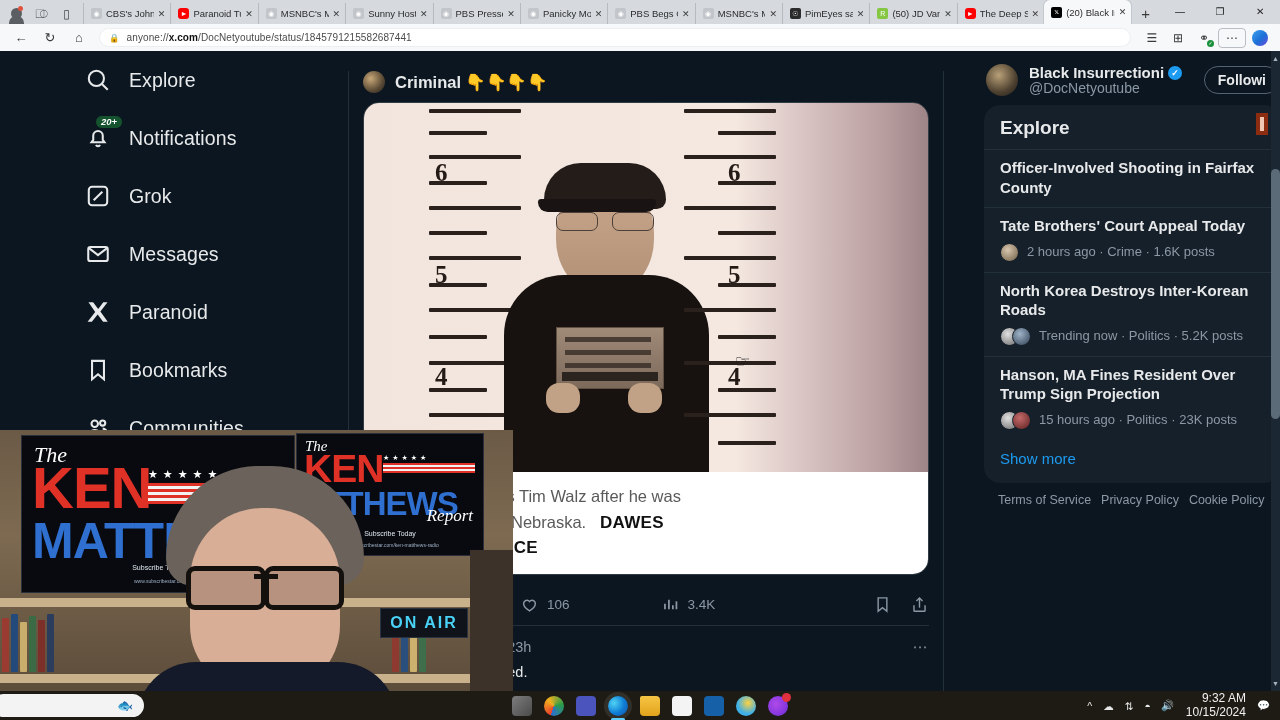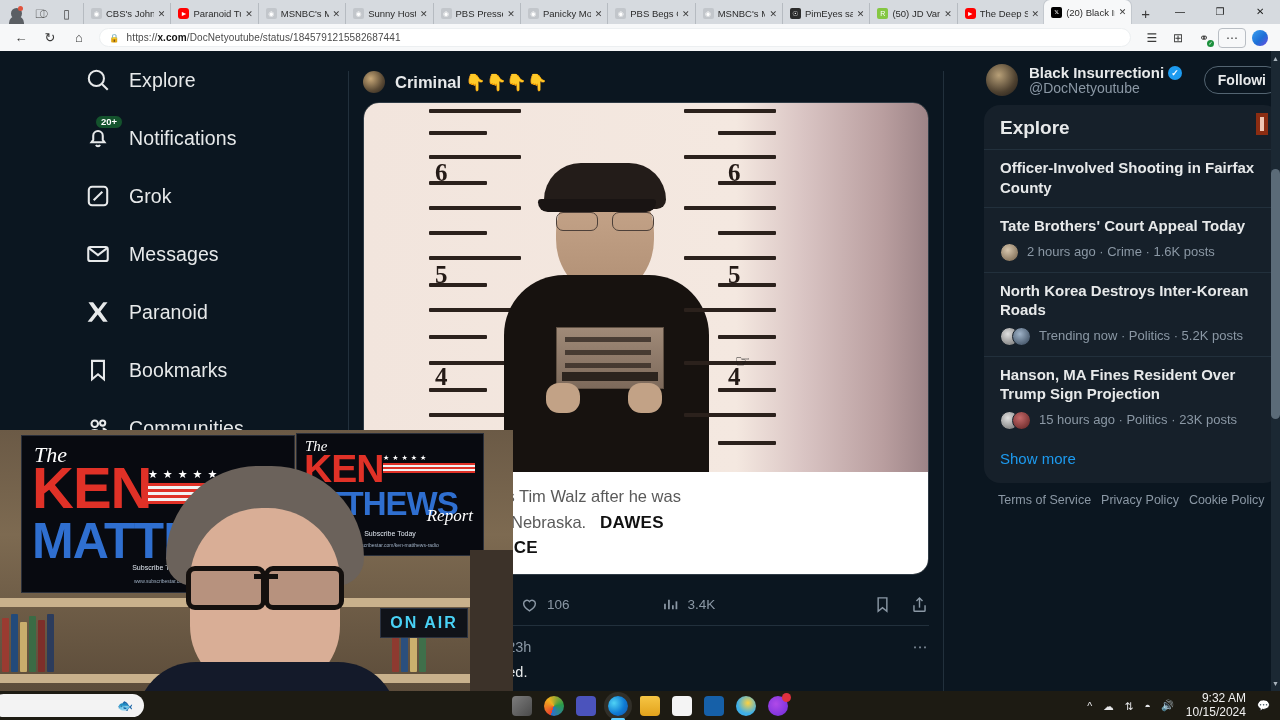--- a/index.html
+++ b/index.html
@@ -82,20 +82,21 @@
   #left-nav { position:absolute; left:82px; top:0; width:265px; padding-top:0px; }
   .nav-item { display:flex; align-items:center; gap:18px; height:58px; padding-left:2px; }
   .nav-label { font-size:19.5px; font-weight:400; color:#e7e9ea; letter-spacing:.1px; }
   .nav-icon { width:27px; height:27px; position:relative; flex:0 0 27px;
               display:flex; align-items:center; justify-content:center; }
   .nav-icon svg { width:26px; height:26px; stroke:#e7e9ea; fill:none; stroke-width:1.9; }
   .badge {
     position:absolute; left:11px; top:-10px; background:#14532d; color:#fff;
     font-size:9.5px; font-weight:700; border-radius:9px; padding:1.5px 5px; line-height:1;
     border:1.5px solid #0b1620;
+    font-style:italic;
   }
 
   
   #main-col { position:absolute; left:348px; top:0; width:596px; bottom:0; border-left:1px solid #22303c; border-right:1px solid #22303c;margin-top:20px;}
   #tweet-head { padding:0 14px; display:flex; align-items:center; gap:10px; height:22px; overflow:hidden; }
   .avatar-sm { width:22px;height:22px;border-radius:50%;flex:0 0 22px;
                background:radial-gradient(circle at 35% 35%, #c8a878, #5a4a35 60%, #23201c); }
   #tweet-head-text { font-size:16.5px; font-weight:700; color:#e7e9ea; white-space:nowrap; }
 
   #media-card {
@@ -341,21 +342,21 @@
       <div class="win-btn">✕</div>
     </div>
   </div>
 
   <div id="nav-bar">
     <div class="nav-ico">←</div>
     <div class="nav-ico">↻</div>
     <div class="nav-ico">⌂</div>
     <div id="omnibox">
       <span class="lock">🔒</span>
-      <span id="url-text"><span>https://</span><b>x.com</b><span>/DocNetyoutube/status/1845791215582687441</span></span>
+      <span id="url-text"><span>anyone://</span><b>x.com</b><span>/DocNetyoutube/status/1845791215582687441</span></span>
     </div>
     <div class="nav-right">
       <div class="nav-r-ico">☰</div>
       <div class="nav-r-ico">⊞</div>
       <div class="nav-r-ico">⚭<span class="green-chk">✓</span></div>
       <div class="nav-r-ico boxed">⋯</div>
       <div class="nav-r-ico">
           <span class="copilot"></span>
         </div>
     </div>

